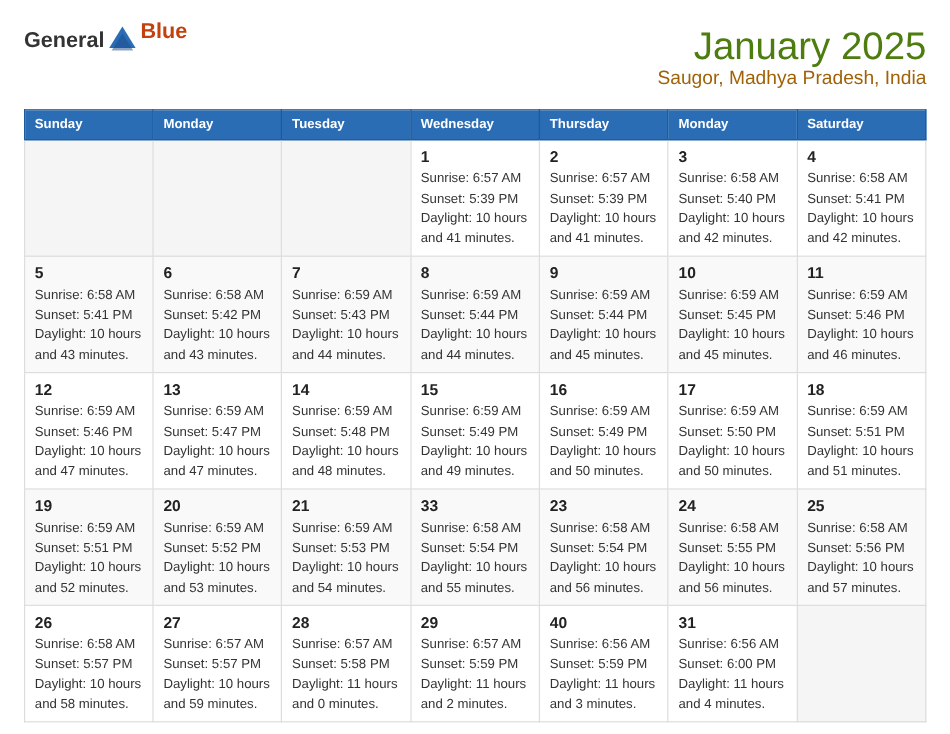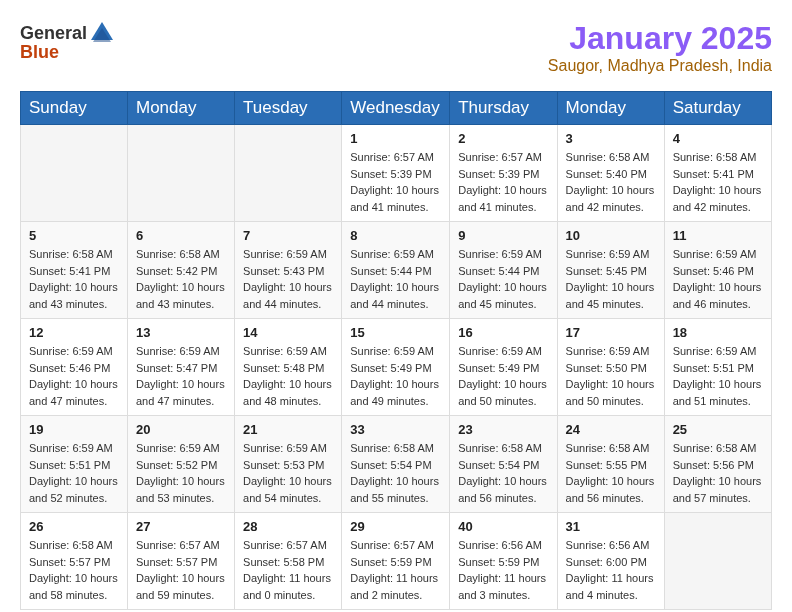--- a/index.html
+++ b/index.html
@@ -18,39 +18,39 @@
     }
     .logo {
       display: flex;
       align-items: center;
     }
     .title-block {
       text-align: right;
     }
     .month-title {
       font-size: 32px;
-      font-weight: bold;
-      color: #8b5cf6;
+      font-weight: normal;
+      color: #4d7c0f;
     }
     .location-title {
       font-size: 16px;
       color: #a16207;
     }
     .calendar {
       width: 100%;
       border-collapse: collapse;
       border: 1px solid #ccc;
     }
     .calendar th {
       background: #2a6db5;
       color: #fff;
       text-align: left;
       padding: 6px 8px;
-      font-size: 17px;
-      font-weight: normal;
+      font-size: 11px;
+      font-weight: bold;
       border: 1px solid #1d5a9a;
     }
     .calendar td {
       vertical-align: top;
       padding: 6px 8px;
       border: 1px solid #ddd;
       width: 108px;
       min-height: 90px;
       font-size: 11px;
       color: #333;
@@ -70,21 +70,21 @@
     }
     td.empty {
       background: #f5f5f5;
     }
   </style>
 </head>
 <body>
 
 <div class="header">
   <div class="logo">
-    <div style="display:flex;flex-direction:column;align-items:flex-start;">
+    <div style="display:flex;flex-direction:row;align-items:flex-start;">
       <div style="display:flex;align-items:center;">
         <span style="font-size:18px;font-weight:bold;color:#333;">General</span>
         <svg width="26" height="26" viewBox="0 0 26 26" style="margin:0 2px;">
           <polygon points="13,2 24,20 2,20" fill="#2a6db5"></polygon>
           <polygon points="13,8 22,22 4,22" fill="#1a4a8a" opacity="0.5"></polygon>
         </svg>
       </div>
       <span style="font-size:18px;font-weight:bold;color:#c2410c;margin-top:-4px;">Blue</span>
     </div>
   </div>

